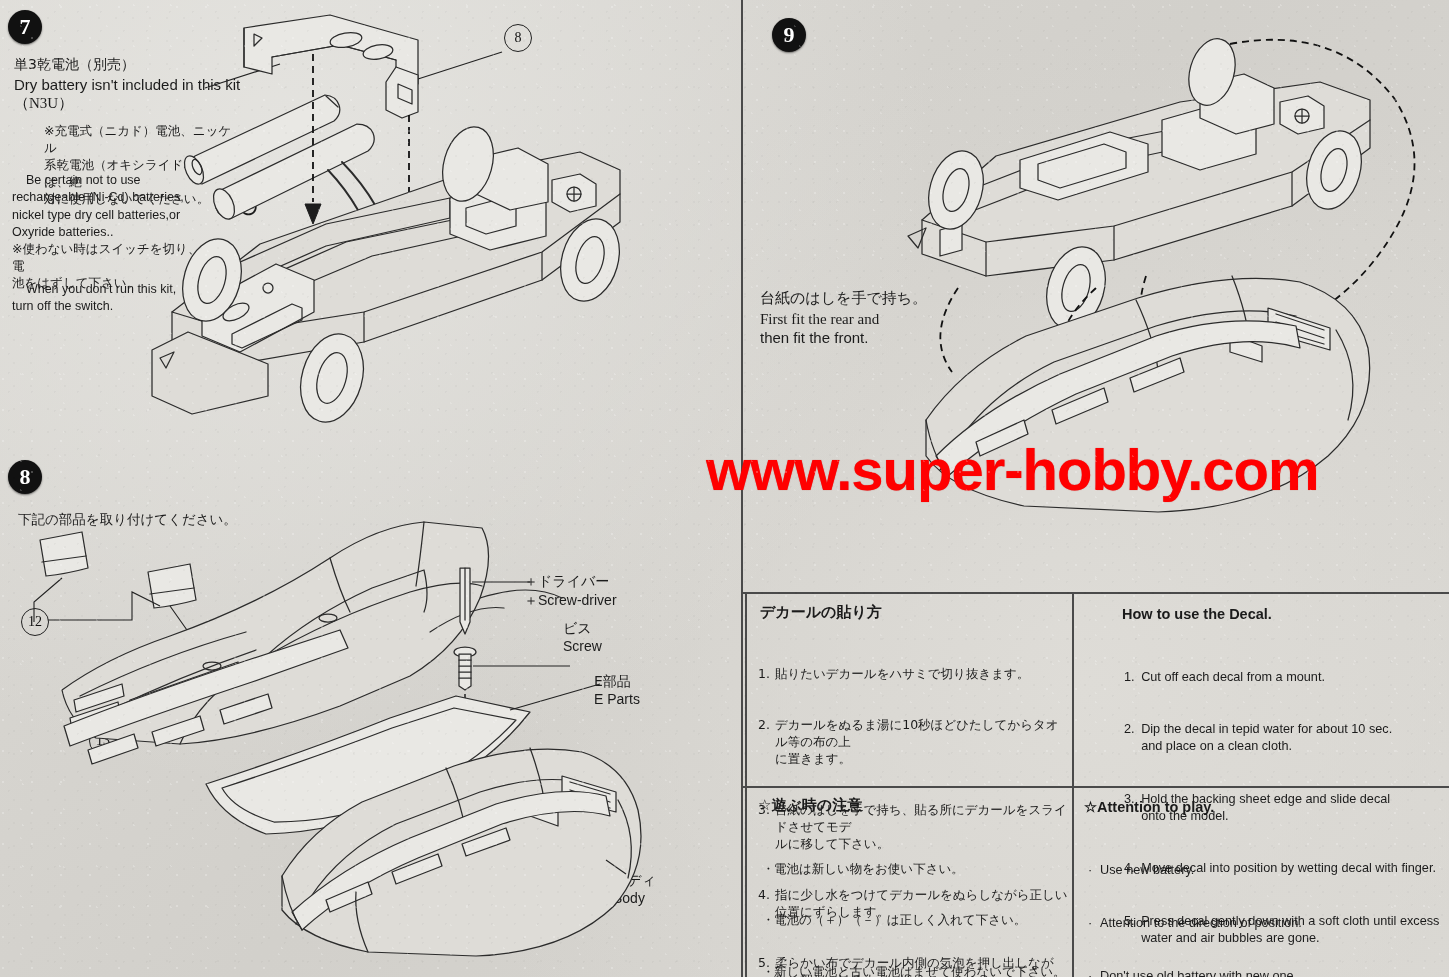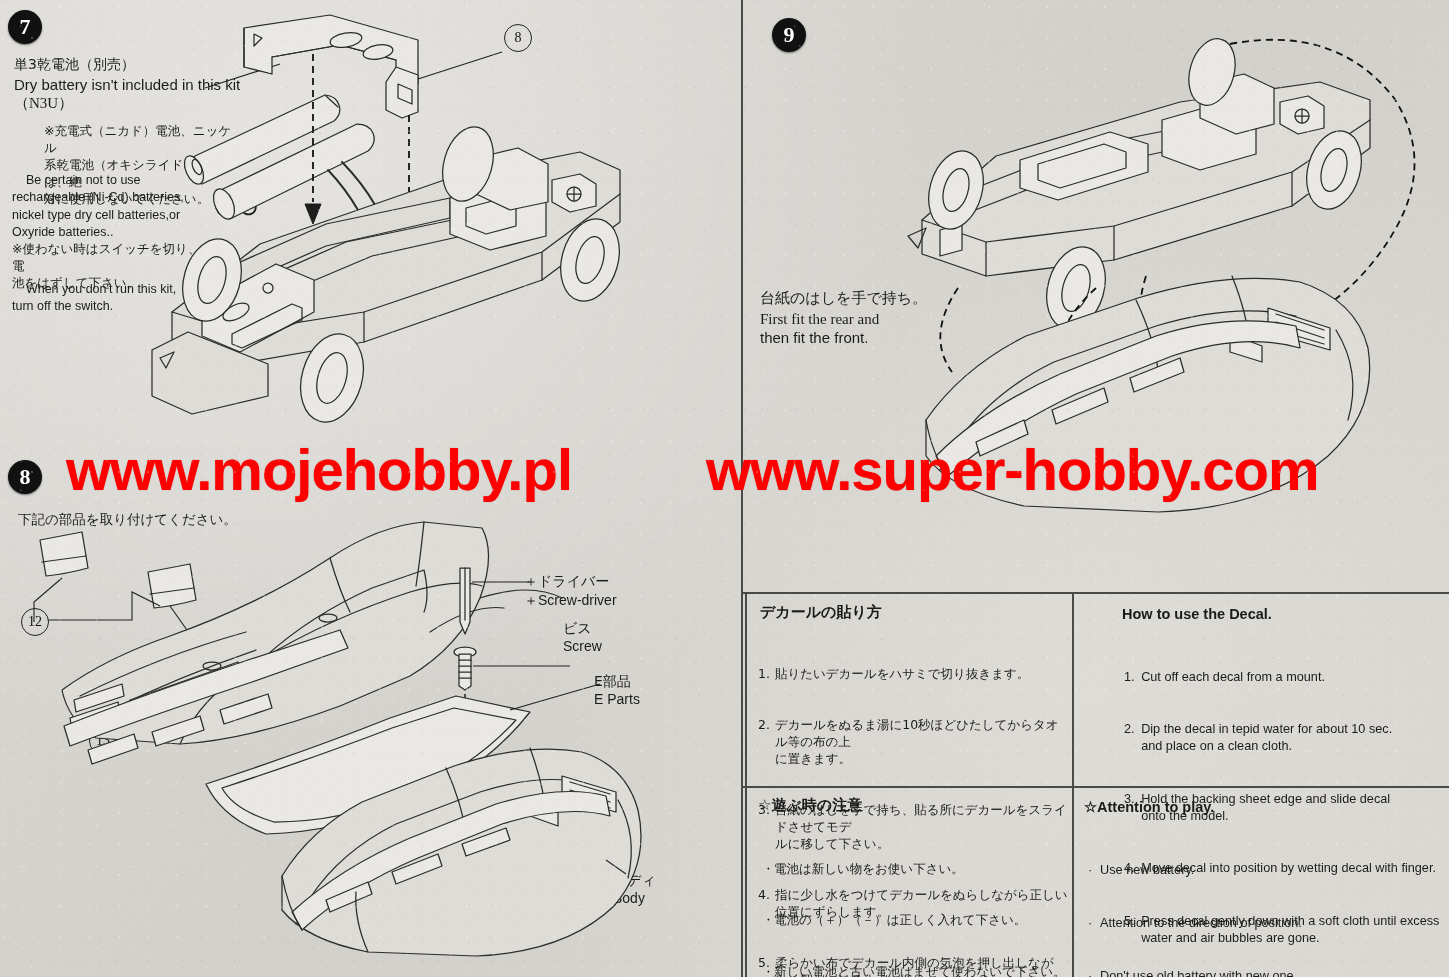--- a/index.html
+++ b/index.html
@@ -387,17 +387,16 @@
   <ul class="bullets txt" style="left:1088px;top:827px;width:352px;font-size:12.7px;line-height:1.38;">
     <li><span class="bul">·</span><span>Use new battery.</span></li>
     <li><span class="bul">·</span><span>Attention to the direction of position.</span></li>
     <li><span class="bul">·</span><span>Don't use old battery with new one.</span></li>
     
     
     
     
   </ul>
 
-  <div class="wm" style="left:66px;top:436px;font-size:58px;">www.mojehobby.pl</div>
   <div class="wm" style="left:706px;top:436px;font-size:58px;">www.super-hobby.com</div>
 
   <div id="grain"></div>
 </div>
 
 </body></html>

